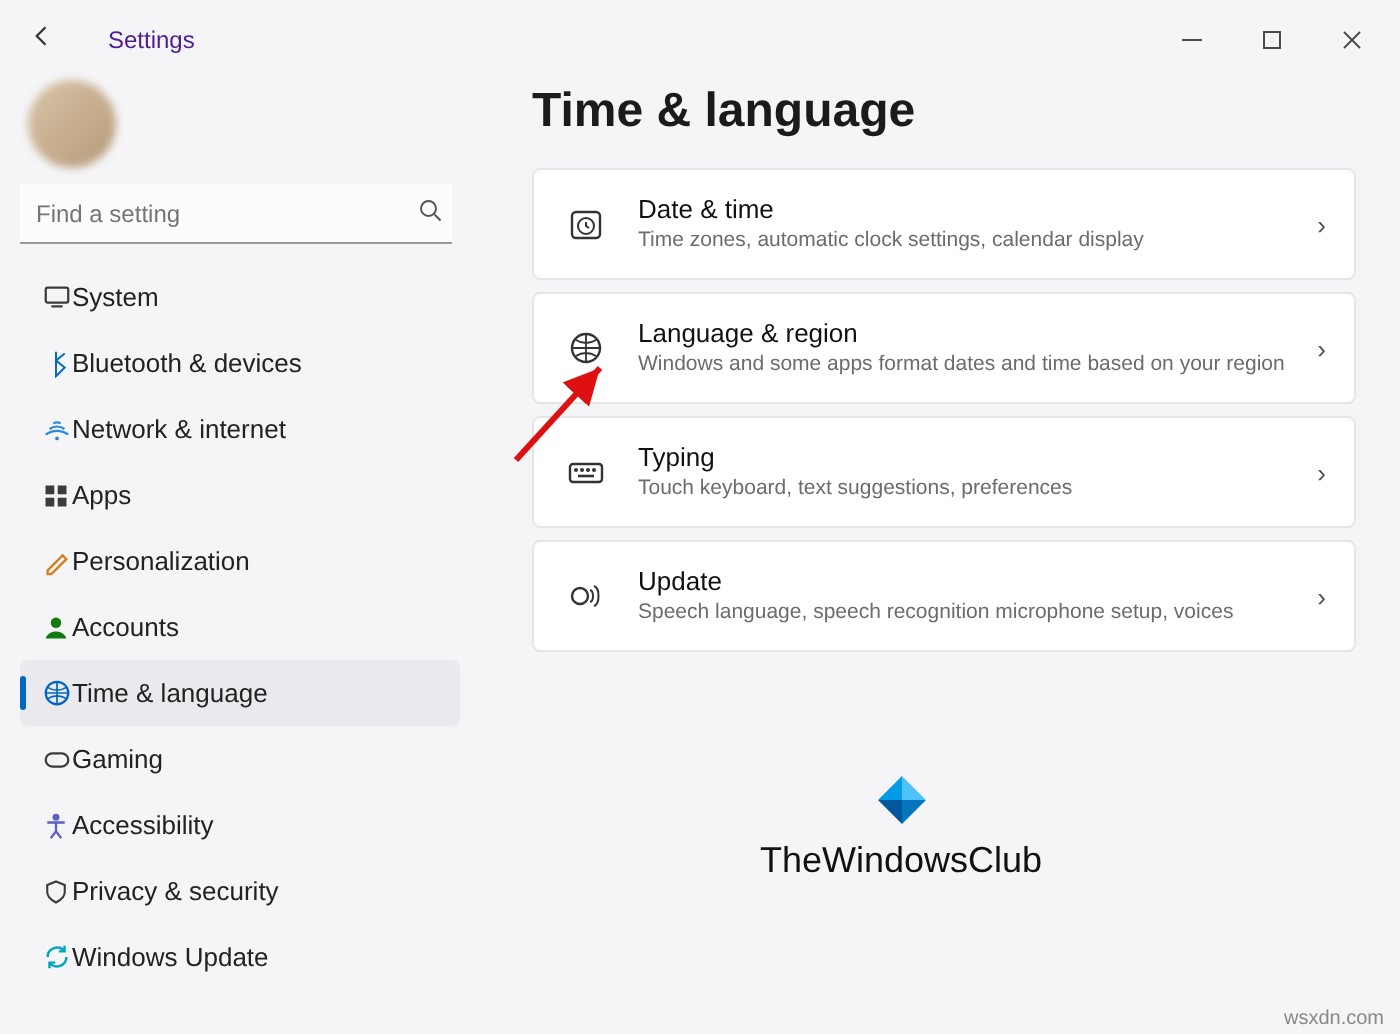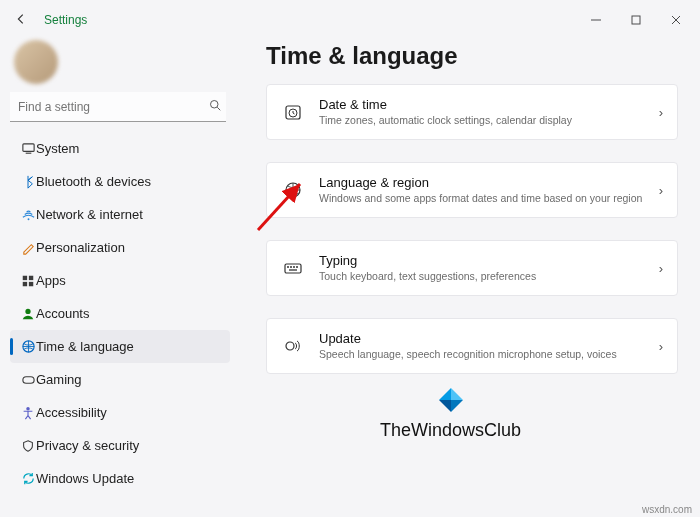--- a/index.html
+++ b/index.html
@@ -11,21 +11,21 @@
     overflow: hidden;
     position: relative;
   }
   .titlebar {
     height: 40px;
     display: flex;
     align-items: center;
     padding: 0 4px;
   }
   .titlebar .back { width: 34px; text-align:center; font-size: 15px; cursor:pointer; color:#333; }
-  .titlebar .title { font-size: 12px; color:#15803d; margin-left: 6px; }
+  .titlebar .title { font-size: 12px; color:#4c1d95; margin-left: 16px; }
   .titlebar .spacer { flex:1; }
   .winbtn { width: 40px; height: 30px; display:flex; align-items:center; justify-content:center; font-size:11px; opacity:.8; cursor:pointer; }
   .winbtn svg { width:10px; height:10px; }
 
   .layout { display:flex; height: calc(100% - 40px - 16px); }
 
   .sidebar {
     width: 240px;
     padding: 0 10px 0 10px;
     display:flex;
@@ -75,21 +75,21 @@
   }
   .page-title { font-size: 24px; font-weight:600; color:#1b1b1b; margin: 2px 0 14px 0; }
 
   .card {
     background:#fff;
     border:1px solid #e6e6ea;
     border-radius:4px;
     height:56px;
     display:flex; align-items:center;
     padding: 0 14px;
-    margin-bottom: 22px;
+    margin-bottom: 6px;
     cursor:pointer;
   }
   .card .cicon { width:24px; display:flex; align-items:center; justify-content:center; margin-right:14px; color:#333; }
   .card .ctext { flex:1; }
   .card .ctitle { font-size:13px; color:#111; font-weight:500; line-height:1.25; }
   .card .cdesc { font-size:10.5px; color:#6c6c6c; line-height:1.25; }
   .card .chev { font-size:13px; color:#555; }
 
   
   .watermark {
@@ -183,37 +183,37 @@
       <li class="navitem">
         <span class="icon ic-teal">
             <svg width="15" height="15" viewBox="0 0 16 16">
               <path d="M2 11a10 10 0 0 1 12 0M4 8a7 7 0 0 1 8 0M6 5a4 4 0 0 1 4 0" stroke="#2c88d9" stroke-width="1.2" fill="none"></path>
               <circle cx="8" cy="13" r="1" fill="#2c88d9"></circle>
             </svg>
           </span>
         <span>Network &amp; internet</span>
       </li>
       <li class="navitem">
-        <span class="icon ic-orange">
-            <svg width="15" height="15" viewBox="0 0 16 16">
-              <path d="M3 13l8-8 2 2-8 8H3v-2z" stroke="#d97b1c" stroke-width="1.2" fill="none"></path>
-            </svg>
-          </span>
-        <span>Personalization</span>
-      </li>
-      <li class="navitem">
         <span class="icon ic-dark">
             <svg width="14" height="14" viewBox="0 0 16 16">
               <rect x="2" y="2" width="5" height="5" fill="#3b3b3b"></rect>
               <rect x="9" y="2" width="5" height="5" fill="#3b3b3b"></rect>
               <rect x="2" y="9" width="5" height="5" fill="#3b3b3b"></rect>
               <rect x="9" y="9" width="5" height="5" fill="#3b3b3b"></rect>
             </svg>
           </span>
         <span>Apps</span>
+      </li>
+      <li class="navitem">
+        <span class="icon ic-orange">
+            <svg width="15" height="15" viewBox="0 0 16 16">
+              <path d="M3 13l8-8 2 2-8 8H3v-2z" stroke="#d97b1c" stroke-width="1.2" fill="none"></path>
+            </svg>
+          </span>
+        <span>Personalization</span>
       </li>
       <li class="navitem">
         <span class="icon ic-green">
             <svg width="14" height="14" viewBox="0 0 16 16">
               <circle cx="8" cy="5" r="3" fill="#107c10"></circle>
               <path d="M2 14c1-3 4-4 6-4s5 1 6 4" fill="#107c10"></path>
             </svg>
           </span>
         <span>Accounts</span>
       </li>

